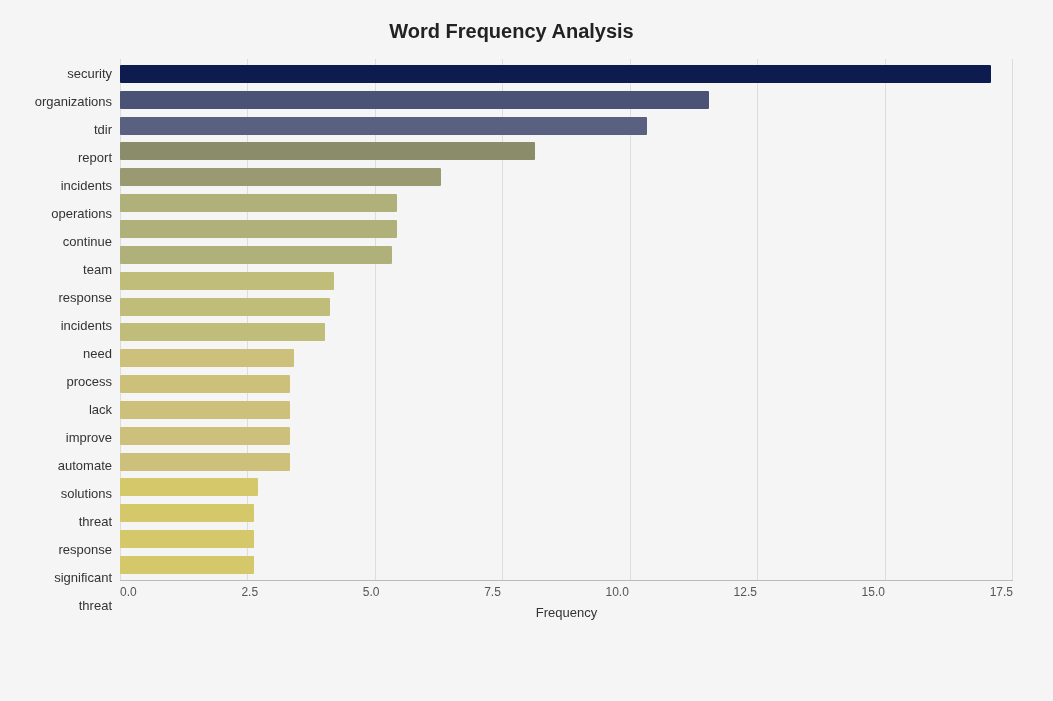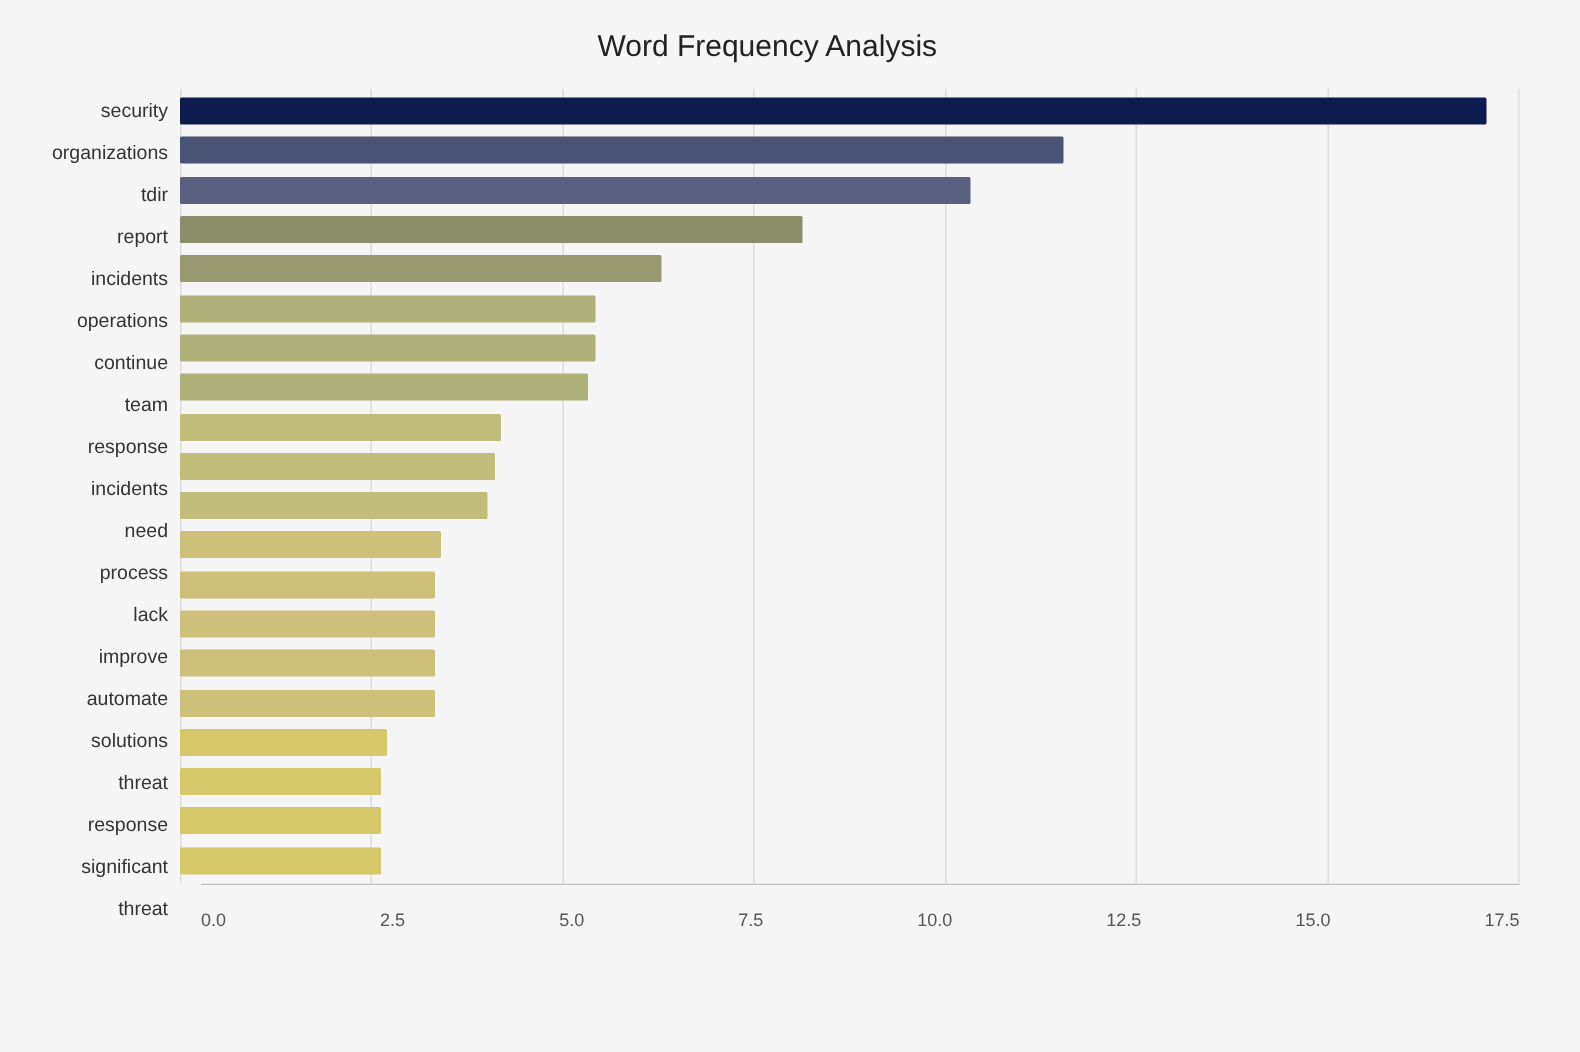--- a/index.html
+++ b/index.html
@@ -15,21 +15,21 @@
     .chart-container {
       background: #f5f5f5;
       width: 1053px;
       height: 701px;
       padding: 20px 40px 60px 10px;
       position: relative;
     }
     .chart-title {
       text-align: center;
       font-size: 20px;
-      font-weight: normal;
+      font-weight: bold;
       color: #222;
       margin-bottom: 16px;
     }
     .chart-area {
       display: flex;
       width: 100%;
       height: calc(100% - 60px);
     }
     .y-labels {
       display: flex;
@@ -80,23 +80,22 @@
       align-items: center;
       height: 20px;
     }
     .bar {
       height: 18px;
       border-radius: 1px;
     }
     .x-axis {
       display: flex;
       justify-content: space-between;
-      padding-top: 16px;
+      padding-top: 4px;
       border-top: 1px solid #bbb;
-      margin-left: 14px;
     }
     .x-tick {
       font-size: 12px;
       color: #555;
       text-align: center;
     }
     .x-axis-label {
       text-align: center;
       font-size: 13px;
       color: #333;
@@ -209,15 +208,16 @@
       <div class="x-axis" id="x-axis">
           <span class="x-tick">0.0</span>
           <span class="x-tick">2.5</span>
           <span class="x-tick">5.0</span>
           <span class="x-tick">7.5</span>
           <span class="x-tick">10.0</span>
           <span class="x-tick">12.5</span>
           <span class="x-tick">15.0</span>
           <span class="x-tick">17.5</span>
         </div>
+      <div class="x-axis-label">Frequency</div>
     </div>
   </div>
 </div>
 
 </body></html>

